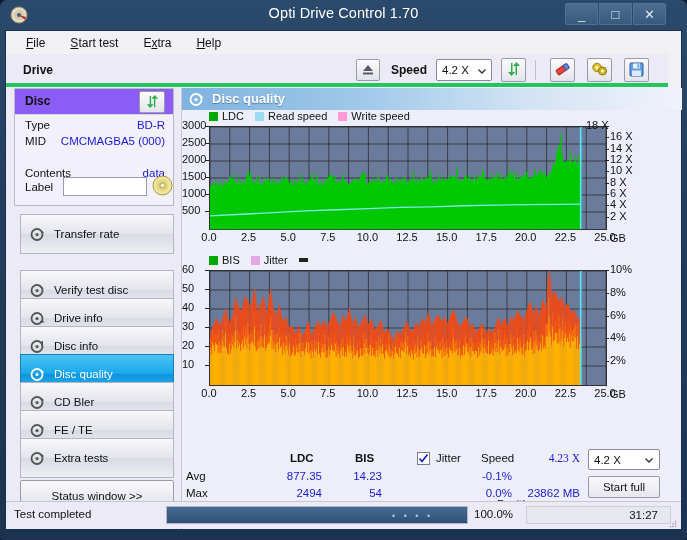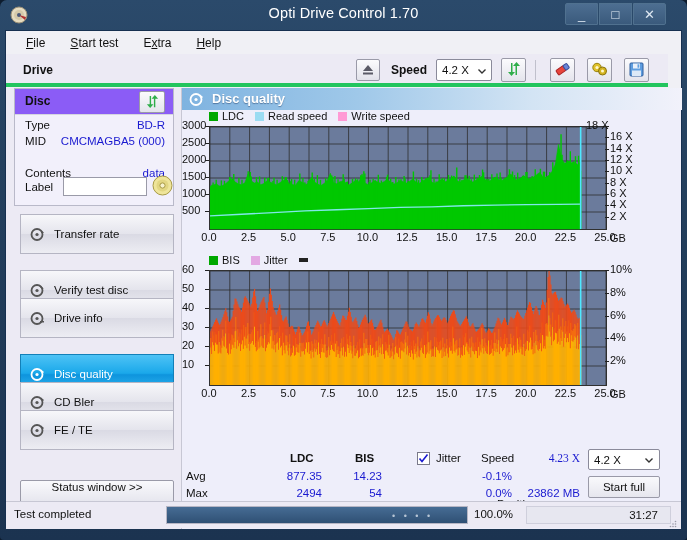--- a/index.html
+++ b/index.html
@@ -155,21 +155,21 @@
   }
   .side-btn.active {
     background:linear-gradient(180deg,#4ec3f5 0%,#1aa8ea 48%,#0e94dd 52%,#33b9f2 100%);
     border:1px solid #1380b8; color:#ffffff;
   }
   .side-btn-icon { margin-left:9px; margin-right:9px; width:15px; height:15px; }
   #status-window-btn {
     position:absolute; left:14px; top:350px; width:154px; height:23px;
     background:linear-gradient(180deg,#f9f9fc,#e6e6ee);
     border:1px solid #9a9aa8; border-radius:2px;
-    display:flex; align-items:flex-start; justify-content:center;
+    display:flex; align-items:flex-end; justify-content:center;
     font-size:11.5px; color:#111;
   }
 
   
   #main {
     position:absolute; left:175px; top:57px; width:500px; height:441px;
     background:#eeeefa; border-left:1px solid #c7c7d4;
   }
   #panel-head {
     position:absolute; left:0; top:0; width:500px; height:22px;
@@ -406,20 +406,30 @@
       <div class="side-btn" style="top:210px;">
         <span class="side-btn-icon">
           <svg width="15" height="15" viewBox="0 0 15 15">
               <circle cx="7" cy="7.5" r="5.5" fill="none" stroke="#555" stroke-width="1.8"></circle>
               <circle cx="7" cy="7.5" r="1.6" fill="#555"></circle>
               <rect x="10" y="10" width="4" height="1.5" fill="#555"></rect>
             </svg>
         </span>
         <span>Drive info</span>
       </div>
+      <div class="side-btn" style="top:238px;">
+        <span class="side-btn-icon">
+          <svg width="15" height="15" viewBox="0 0 15 15">
+              <circle cx="7" cy="7.5" r="5.5" fill="none" stroke="#555" stroke-width="1.8"></circle>
+              <circle cx="7" cy="7.5" r="1.6" fill="#555"></circle>
+              <rect x="11.5" y="2" width="1.5" height="5" fill="#555"></rect>
+            </svg>
+        </span>
+        <span>Disc info</span>
+      </div>
       <div class="side-btn active" style="top:266px;">
         <span class="side-btn-icon">
           <svg width="15" height="15" viewBox="0 0 15 15">
               <circle cx="7" cy="7.5" r="5.5" fill="none" stroke="#fff" stroke-width="1.8"></circle>
               <circle cx="7" cy="7.5" r="1.6" fill="#fff"></circle>
               <path d="M10.5 3 L13.5 5.5" stroke="#fff" stroke-width="1.6"></path>
             </svg>
         </span>
         <span>Disc quality</span>
       </div>
@@ -435,20 +445,30 @@
       </div>
       <div class="side-btn" style="top:322px;">
         <span class="side-btn-icon">
           <svg width="15" height="15" viewBox="0 0 15 15">
               <circle cx="7" cy="7.5" r="5.5" fill="none" stroke="#555" stroke-width="1.8"></circle>
               <circle cx="7" cy="7.5" r="1.6" fill="#555"></circle>
               <path d="M10.5 3 L13.5 5.5" stroke="#555" stroke-width="1.6"></path>
             </svg>
         </span>
         <span>FE / TE</span>
+      </div>
+      <div class="side-btn" style="top:350px;">
+        <span class="side-btn-icon">
+          <svg width="15" height="15" viewBox="0 0 15 15">
+              <circle cx="7" cy="7.5" r="5.5" fill="none" stroke="#555" stroke-width="1.8"></circle>
+              <circle cx="7" cy="7.5" r="1.6" fill="#555"></circle>
+              <path d="M10.5 3 L13.5 5.5" stroke="#555" stroke-width="1.6"></path>
+            </svg>
+        </span>
+        <span>Extra tests</span>
       </div>
 
       <div id="status-window-btn" style="top:392px;">
         <span>Status window &gt;&gt;</span>
       </div>
     </div>
 
     <div id="main">
 
       <div id="panel-head">

